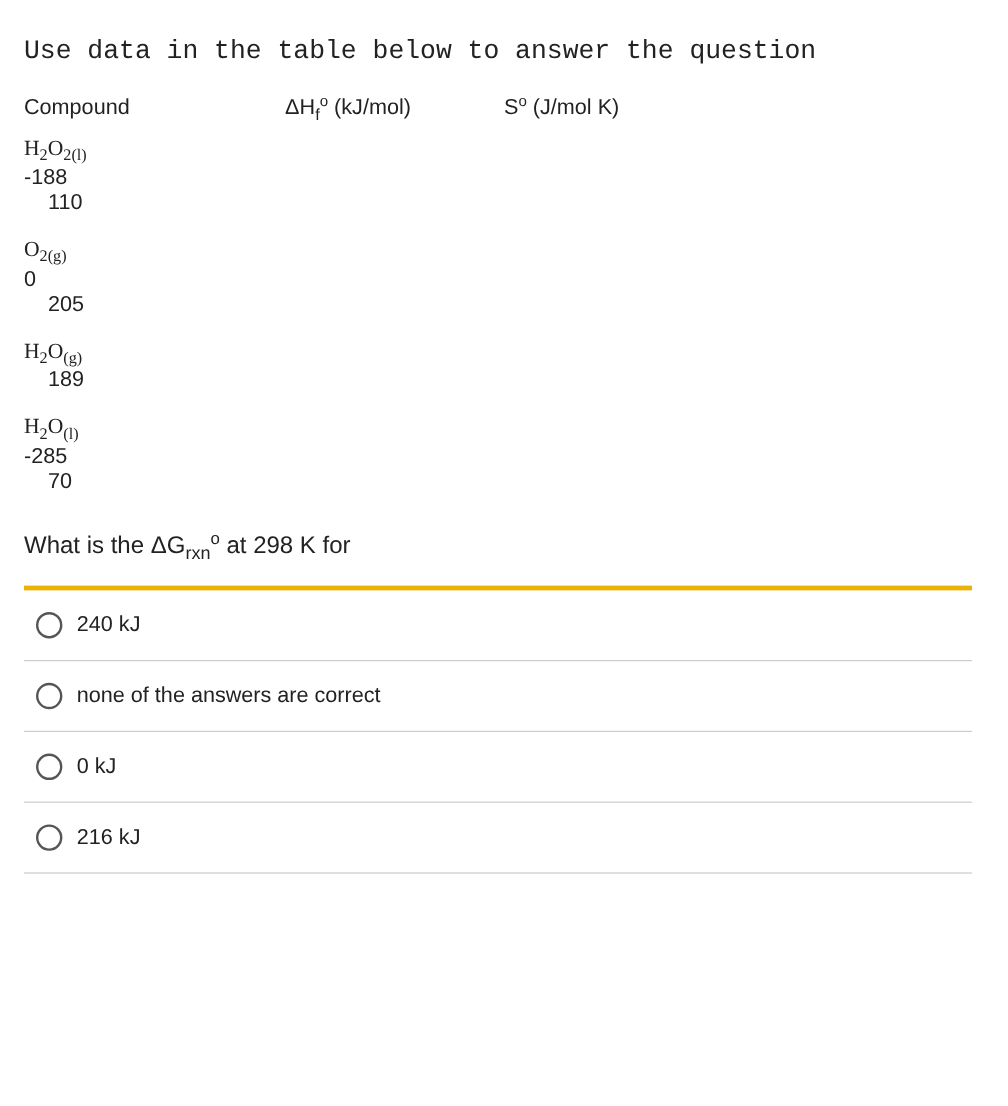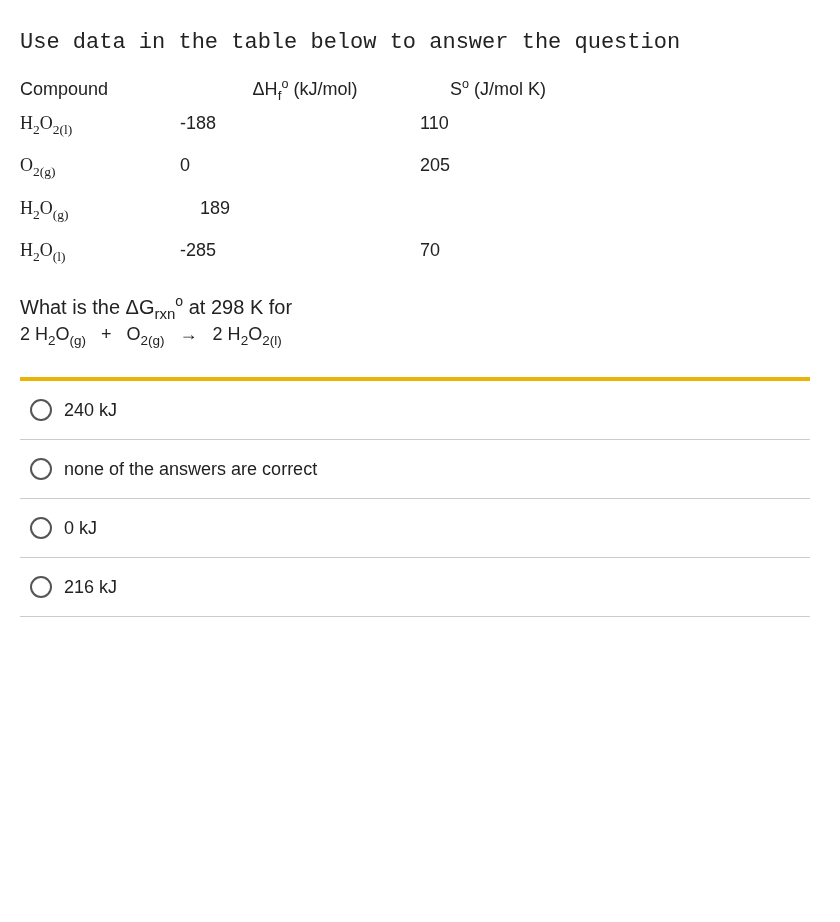--- a/index.html
+++ b/index.html
@@ -25,21 +25,21 @@
     }
 
     .table-section {
       margin-bottom: 28px;
     }
 
     .table-header-row {
       display: flex;
       align-items: baseline;
       margin-bottom: 10px;
-      gap: 15px;
+      gap: 0;
     }
 
     .col-compound {
       width: 160px;
       font-family: Arial, sans-serif;
       font-size: 18px;
     }
 
     .col-enthalpy {
       width: 220px;
@@ -53,20 +53,21 @@
       font-family: Arial, sans-serif;
       font-size: 18px;
       text-align: left;
       padding-left: 20px;
     }
 
     .data-row {
       display: flex;
       align-items: baseline;
       margin-bottom: 18px;
+      flex-direction: column;
     }
 
     .data-row .col-compound {
       font-size: 18px;
       font-family: Georgia, serif;
     }
 
     .data-row .col-enthalpy {
       font-size: 18px;
       font-family: Arial, sans-serif;
@@ -181,25 +182,20 @@
       <div class="col-enthalpy">-285</div>
       <div class="col-entropy">70</div>
     </div>
   </div>
 
   <div class="question-section">
     <div class="question-text">
       What is the ΔG<sub>rxn</sub><sup class="degree">o</sup> at 298 K for
     </div>
 
-    <div class="reaction-line">
-      <span>
-        2 H<sub>2</sub>O<sub>(g)</sub> &nbsp; + &nbsp; O<sub>2(g)</sub> &nbsp; → &nbsp; 2 H<sub>2</sub>O<sub>2(l)</sub>
-      </span>
-    </div>
   </div>
 
   <div class="options-section">
 
     <div class="option-item">
       <div class="radio-circle"></div>
       <span class="option-label">240 kJ</span>
     </div>
 
     <div class="option-item">

